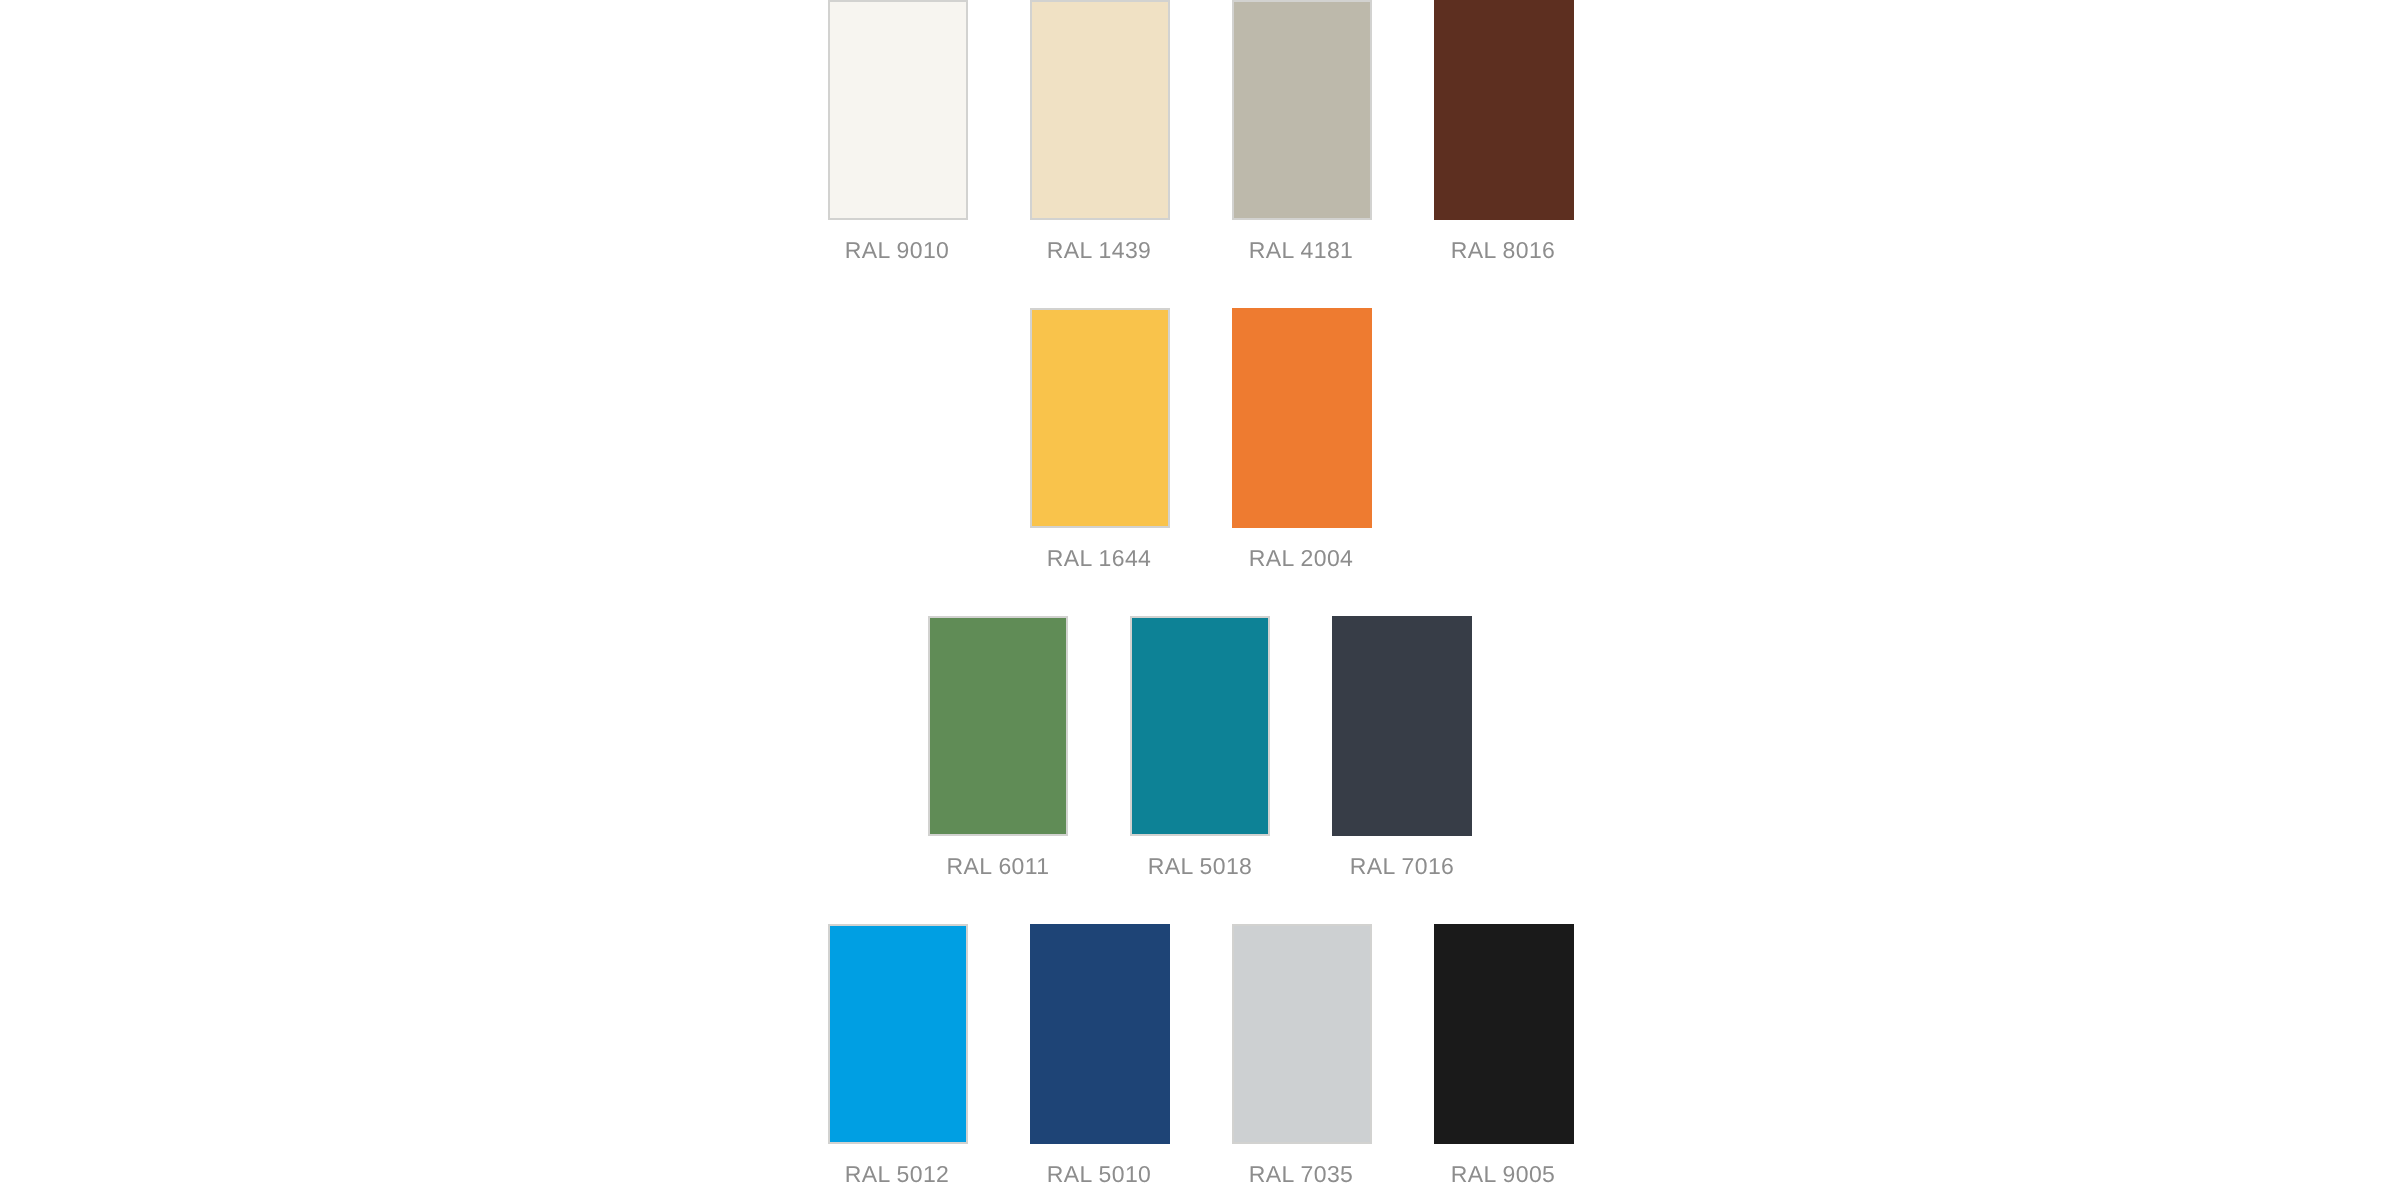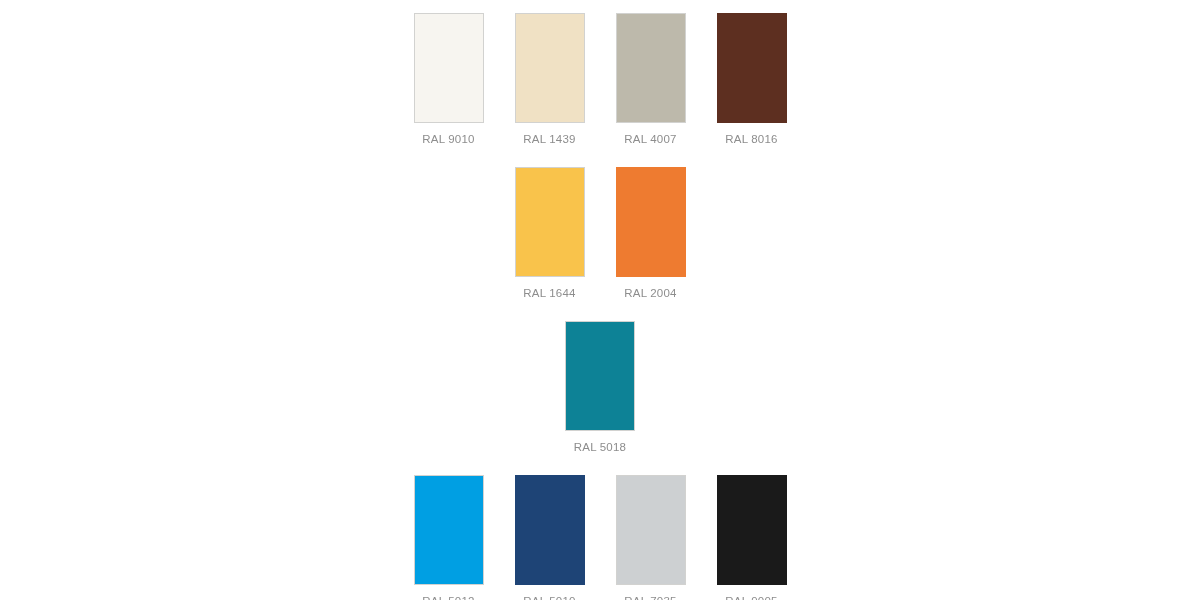--- a/index.html
+++ b/index.html
@@ -16,21 +16,20 @@
   }
 
   .palette {
     width: 1200px;
     height: 600px;
     display: flex;
     flex-direction: column;
     align-items: center;
     justify-content: flex-start;
     box-sizing: border-box;
-    padding-top: 13px;
   }
 
   .swatch-row {
     display: flex;
     flex-direction: row;
     justify-content: center;
     align-items: flex-start;
     margin-bottom: 0px;
   }
 
@@ -73,43 +72,51 @@
     <div class="swatch-cell">
       <div class="swatch-chip bordered" style="background-color: rgb(247, 245, 240); border-color: rgb(210, 210, 208);"></div>
       <div class="swatch-label" style="color: rgb(141, 141, 141);">RAL 9010</div>
     </div>
     <div class="swatch-cell">
       <div class="swatch-chip bordered" style="background-color: rgb(240, 225, 196); border-color: rgb(210, 210, 208);"></div>
       <div class="swatch-label" style="color: rgb(141, 141, 141);">RAL 1439</div>
     </div>
     <div class="swatch-cell">
       <div class="swatch-chip bordered" style="background-color: rgb(189, 185, 171); border-color: rgb(210, 210, 208);"></div>
-      <div class="swatch-label" style="color: rgb(141, 141, 141);">RAL 4007</div>
+      <div class="swatch-label" style="color: rgb(141, 141, 141);">RAL 4181</div>
     </div>
     <div class="swatch-cell">
       <div class="swatch-chip" style="background-color: rgb(93, 47, 32);"></div>
       <div class="swatch-label" style="color: rgb(141, 141, 141);">RAL 8016</div>
     </div>
   </div>
 
   <div class="swatch-row">
     <div class="swatch-cell">
       <div class="swatch-chip bordered" style="background-color: rgb(249, 195, 75); border-color: rgb(210, 210, 208);"></div>
       <div class="swatch-label" style="color: rgb(141, 141, 141);">RAL 1644</div>
     </div>
     <div class="swatch-cell">
       <div class="swatch-chip" style="background-color: rgb(238, 123, 48);"></div>
       <div class="swatch-label" style="color: rgb(141, 141, 141); text-align: center;">RAL 2004</div>
     </div>
   </div>
 
   <div class="swatch-row">
     <div class="swatch-cell">
+      <div class="swatch-chip bordered" style="background-color: rgb(96, 140, 86); border-color: rgb(210, 210, 208);"></div>
+      <div class="swatch-label" style="color: rgb(141, 141, 141);">RAL 6011</div>
+    </div>
+    <div class="swatch-cell">
       <div class="swatch-chip bordered" style="background-color: rgb(13, 130, 150); border-color: rgb(210, 210, 208);"></div>
       <div class="swatch-label" style="color: rgb(141, 141, 141);">RAL 5018</div>
+    </div>
+    <div class="swatch-cell">
+      <div class="swatch-chip" style="background-color: rgb(55, 61, 71);"></div>
+      <div class="swatch-label" style="color: rgb(141, 141, 141);">RAL 7016</div>
     </div>
   </div>
 
   <div class="swatch-row">
     <div class="swatch-cell">
       <div class="swatch-chip bordered" style="background-color: rgb(0, 159, 227); border-color: rgb(210, 210, 208);"></div>
       <div class="swatch-label" style="color: rgb(141, 141, 141);">RAL 5012</div>
     </div>
     <div class="swatch-cell">
       <div class="swatch-chip" style="background-color: rgb(30, 68, 118);"></div>

